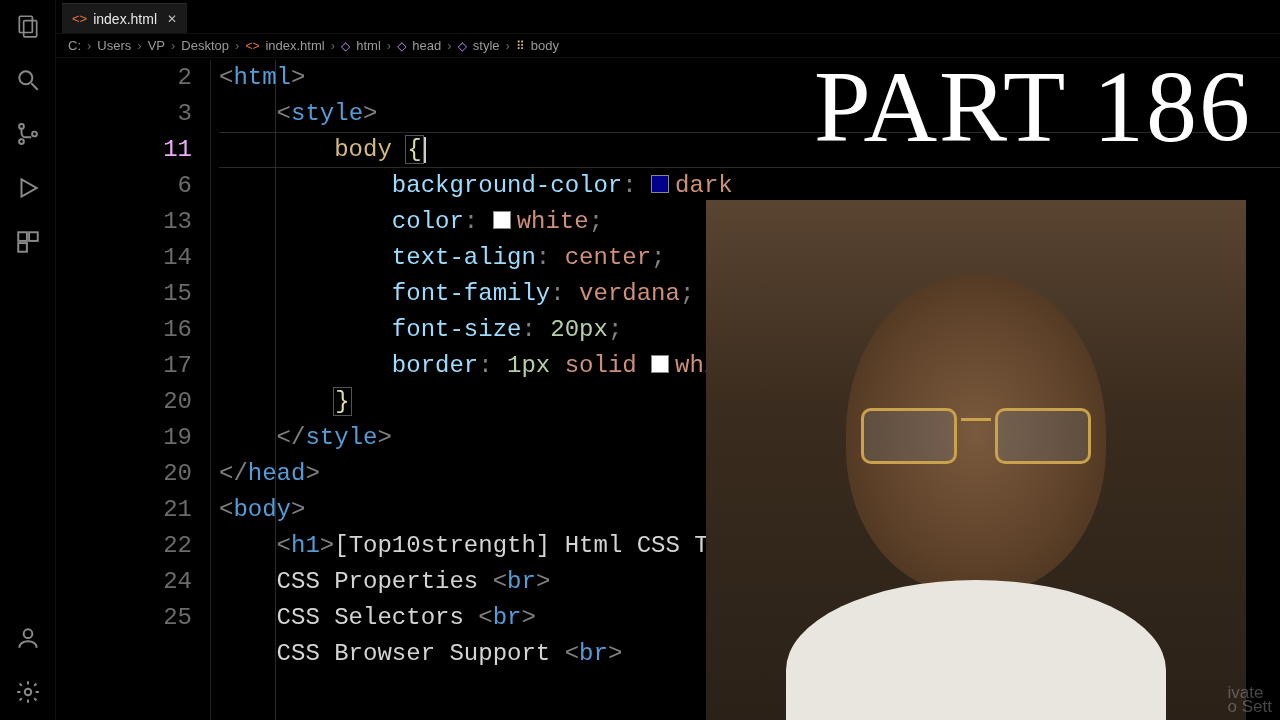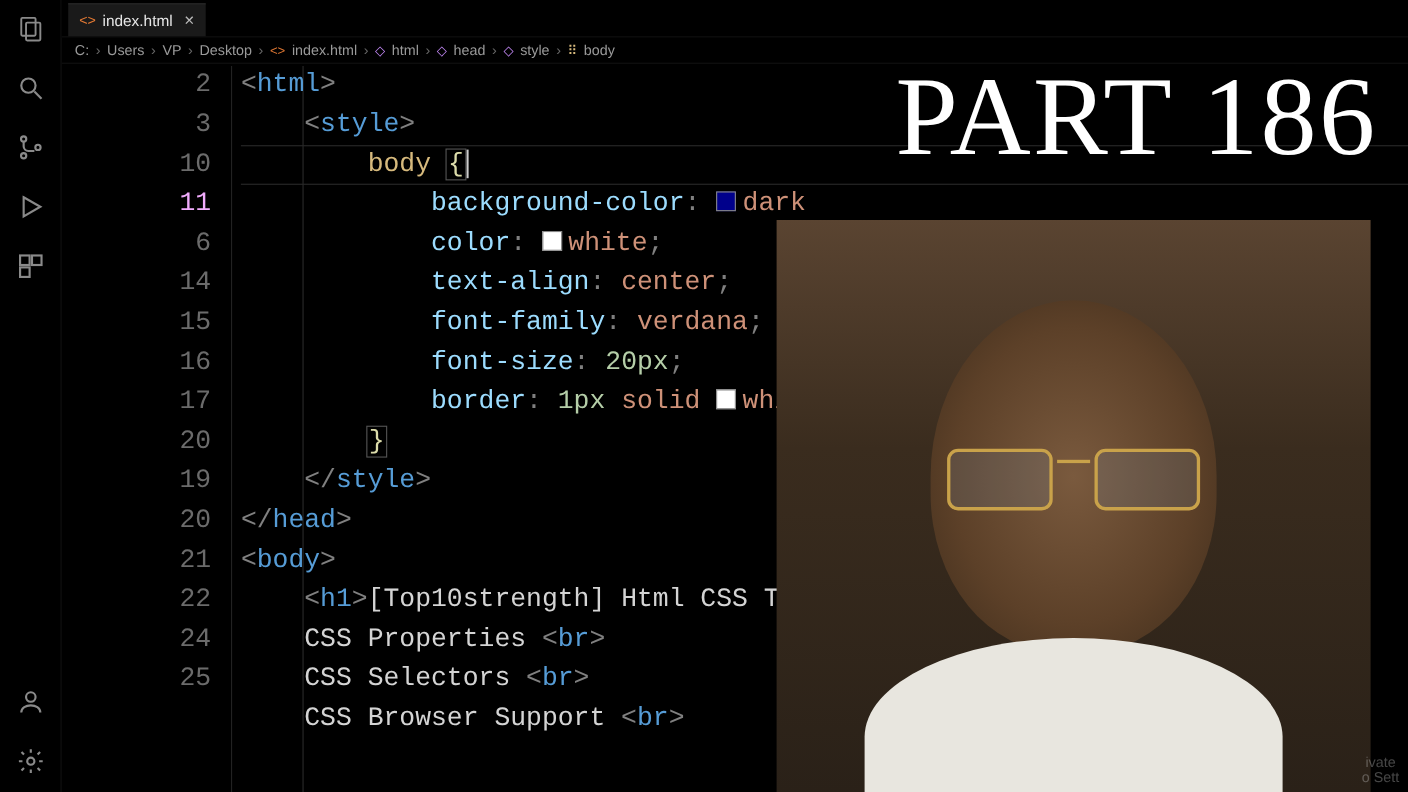--- a/index.html
+++ b/index.html
@@ -185,24 +185,24 @@
     left: 50%; bottom: -40px;
     transform: translateX(-50%);
     width: 380px; height: 180px;
     background: #e8e6df;
     border-radius: 50% 50% 0 0;
   }
   .watermark {
     position: absolute;
     right: 8px;
     bottom: 6px;
-    font-size: 13px;
+    font-size: 17px;
     color: rgba(200,200,200,0.35);
     line-height: 14px;
-    text-align: center;
+    text-align: left;
   }
 </style>
 </head>
 <body>
 
 <div class="root">
   <div class="activity-bar">
     <div class="icon">
       <svg width="26" height="26" viewBox="0 0 24 24" fill="none" stroke="currentColor" stroke-width="1.6">
           <rect x="4" y="3" width="12" height="15" rx="1"></rect>
@@ -281,23 +281,23 @@
       <span>style</span>
         <span class="sep">›</span>
       <span class="bc-sym" style="color:#d7ba7d">⠿</span>
       <span>body</span>
     </div>
 
     <div class="editor">
       <div class="gutter">
         <div class="ln">2</div>
         <div class="ln">3</div>
-        <div class="ln">10</div>
         <div class="ln current">11</div>
         <div class="ln">6</div>
+        <div class="ln">13</div>
         <div class="ln">14</div>
         <div class="ln">15</div>
         <div class="ln">16</div>
         <div class="ln">17</div>
         <div class="ln">20</div>
         <div class="ln">19</div>
         <div class="ln">20</div>
         <div class="ln">21</div>
         <div class="ln">22</div>
         <div class="ln">24</div>

